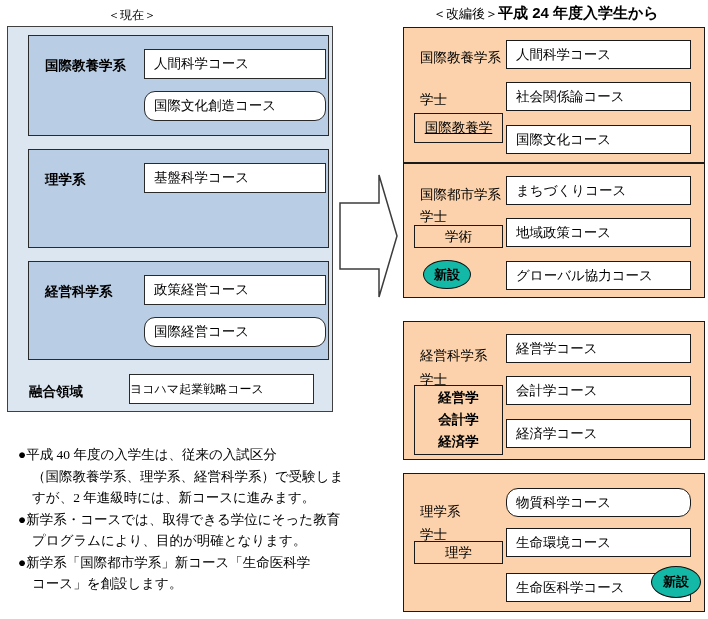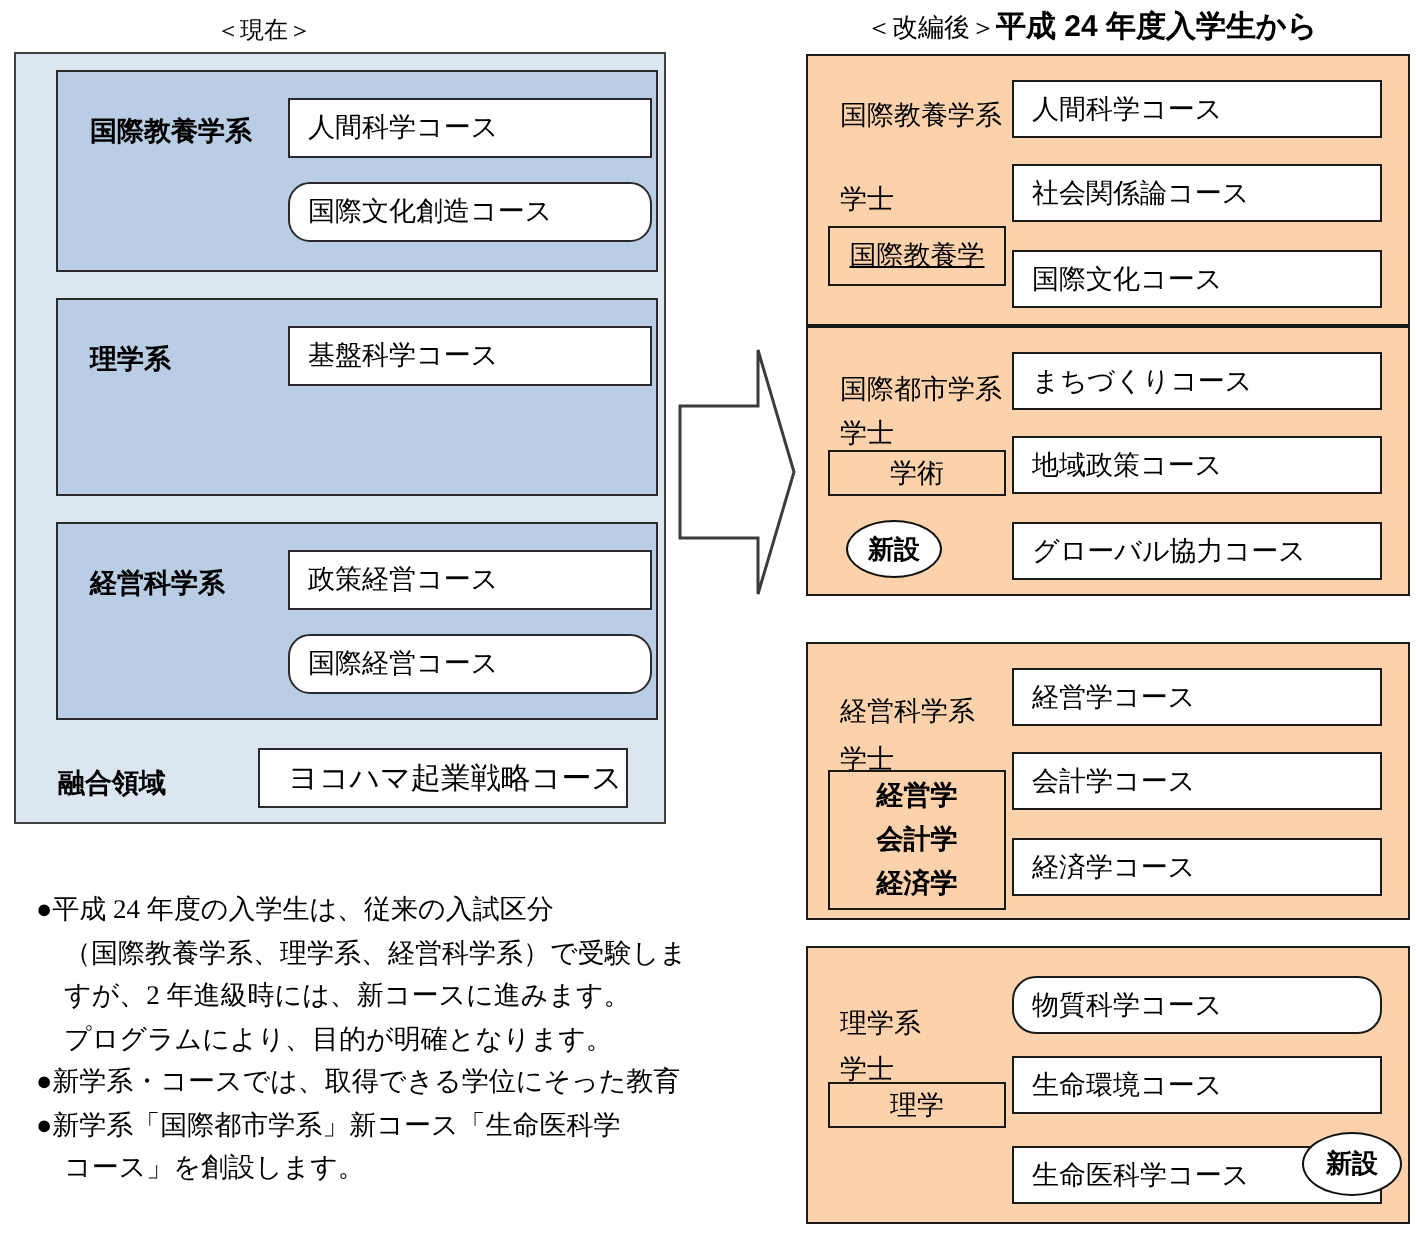--- a/index.html
+++ b/index.html
@@ -30,21 +30,21 @@
     position:absolute; left:115px; width:182px; height:30px;
     background:#fff; border:1px solid #2a2a2a;
     display:flex; align-items:center; padding-left:9px;
     font-size:13.5px; white-space:nowrap;
   }
   .crs.c1 { top:13px; }  .crs.c2 { top:55px;border-radius:11px; }
   .fusion-label { position:absolute; left:21px; top:356px; font-size:13.5px; font-weight:bold; }
   .fusion-crs {
     position:absolute; left:121px; top:347px; width:185px; height:30px;
     background:#fff; border:1px solid #2a2a2a;
-    display:flex; align-items:center; padding-left:14px; font-size:15px; white-space:nowrap;
+    display:flex; align-items:center; padding-left:0; font-size:12px; white-space:nowrap;
   }
   
   .arrow-wrap { position:absolute; left:337px; top:170px; width:63px; height:132px; }
   
   .blk { position:absolute; left:403px; width:302px; background:#fbd2ab; border:1px solid #1a1a1a; }
   .blk-1 { top:27px;  height:136px; }
   .blk-2 { top:163px; height:135px; }
   .blk-3 { top:321px; height:139px; }
   .blk-4 { top:473px; height:139px; }
   .sys  { position:absolute; left:16px; font-size:13.5px; white-space:nowrap; }
@@ -59,21 +59,21 @@
   .blk-3 .sys{top:25px;} .blk-3 .bach{top:49px;} .blk-3 .degbox{top:63px; height:70px;font-weight:bold;}
   .blk-4 .sys{top:29px;} .blk-4 .bach{top:52px;} .blk-4 .degbox{top:67px; height:23px;}
   .rcrs {
     position:absolute; left:102px; width:185px; height:29px;
     background:#fff; border:1px solid #1a1a1a;
     display:flex; align-items:center; padding-left:9px; font-size:13.5px; white-space:nowrap;
   }
   .rcrs.r1{top:12px;} .rcrs.r2{top:54px;} .rcrs.r3{top:97px;}
   .blk-4 .rcrs.r1{top:14px;border-radius:12px;} .blk-4 .rcrs.r3{top:99px;}
   .newb {
-    position:absolute; width:48px; height:29px; background:#ffffff;
+    position:absolute; width:48px; height:29px; background:#14b8a6;
     border:1.5px solid #111; border-radius:50%;
     display:flex; align-items:center; justify-content:center;
     font-size:13px; font-weight:bold; z-index:3;
   }
   .blk-2 .newb { left:19px;  top:96px; }
   .blk-4 .newb { left:247px; top:92px; width:50px; height:32px; }
   
   .notes {
     position:absolute; left:18px; top:444px;
     font-family:"Liberation Serif","DejaVu Serif",serif;
@@ -165,27 +165,27 @@
       <span>理学</span>
     </div>
     <div class="rcrs r1">物質科学コース</div>
     <div class="rcrs r2">生命環境コース</div>
     <div class="rcrs r3">生命医科学コース</div>
     <div class="newb">新設</div>
   </div>
 
   <div class="notes">
     <div class="note">
-      <div class="note-line"><span>●</span><span>平成 24 年度の入学生は、従来の入試区分</span></div>
+      <div class="note-line"><span>●</span><span>平成 40 年度の入学生は、従来の入試区分</span></div>
       <div class="note-line cont">（国際教養学系、理学系、経営科学系）で受験しま</div>
       <div class="note-line cont">すが、2 年進級時には、新コースに進みます。</div>
     </div>
     <div class="note">
+      <div class="note-line"><span>●</span><span>新学系・コースでは、取得できる学位にそった教育</span></div>
       <div class="note-line cont">プログラムにより、目的が明確となります。</div>
-      <div class="note-line"><span>●</span><span>新学系・コースでは、取得できる学位にそった教育</span></div>
     </div>
     <div class="note">
       <div class="note-line"><span>●</span><span>新学系「国際都市学系」新コース「生命医科学</span></div>
       <div class="note-line cont">コース」を創設します。</div>
     </div>
   </div>
 
 </div>
 
 </body></html>

